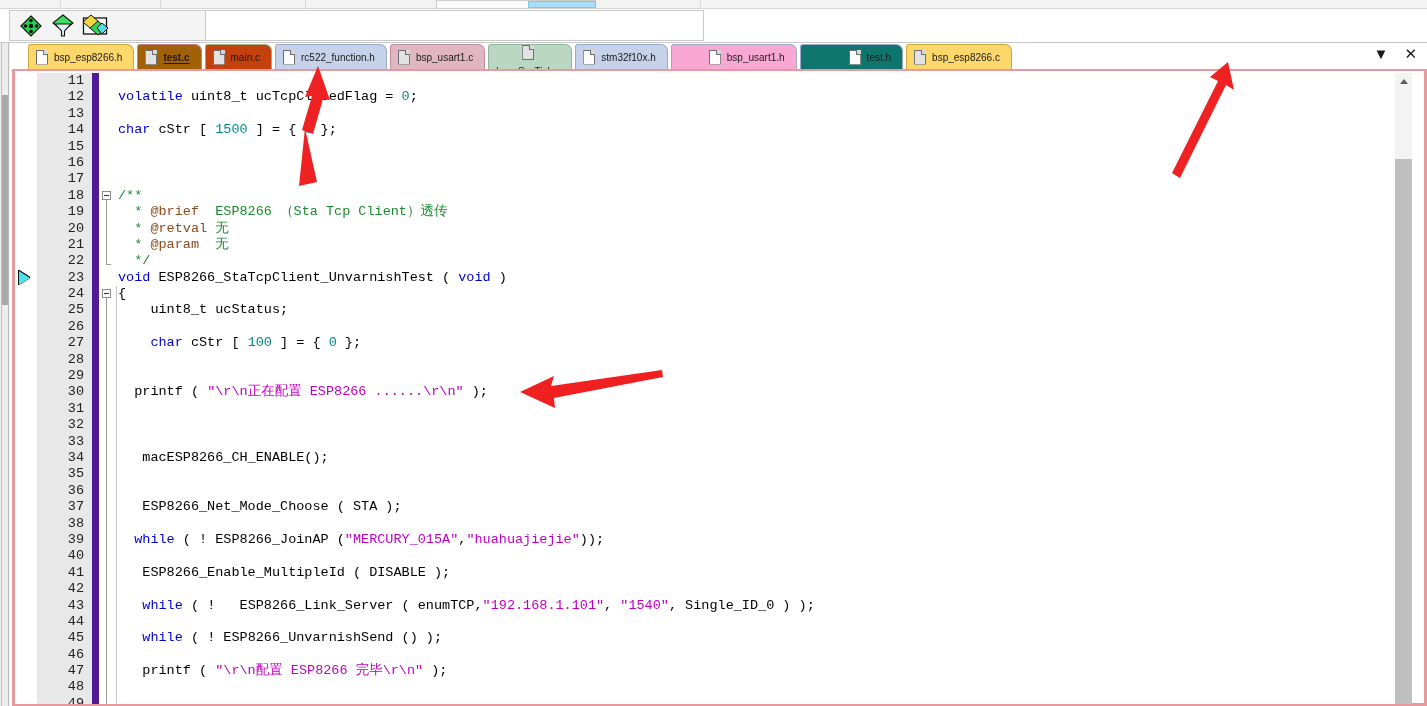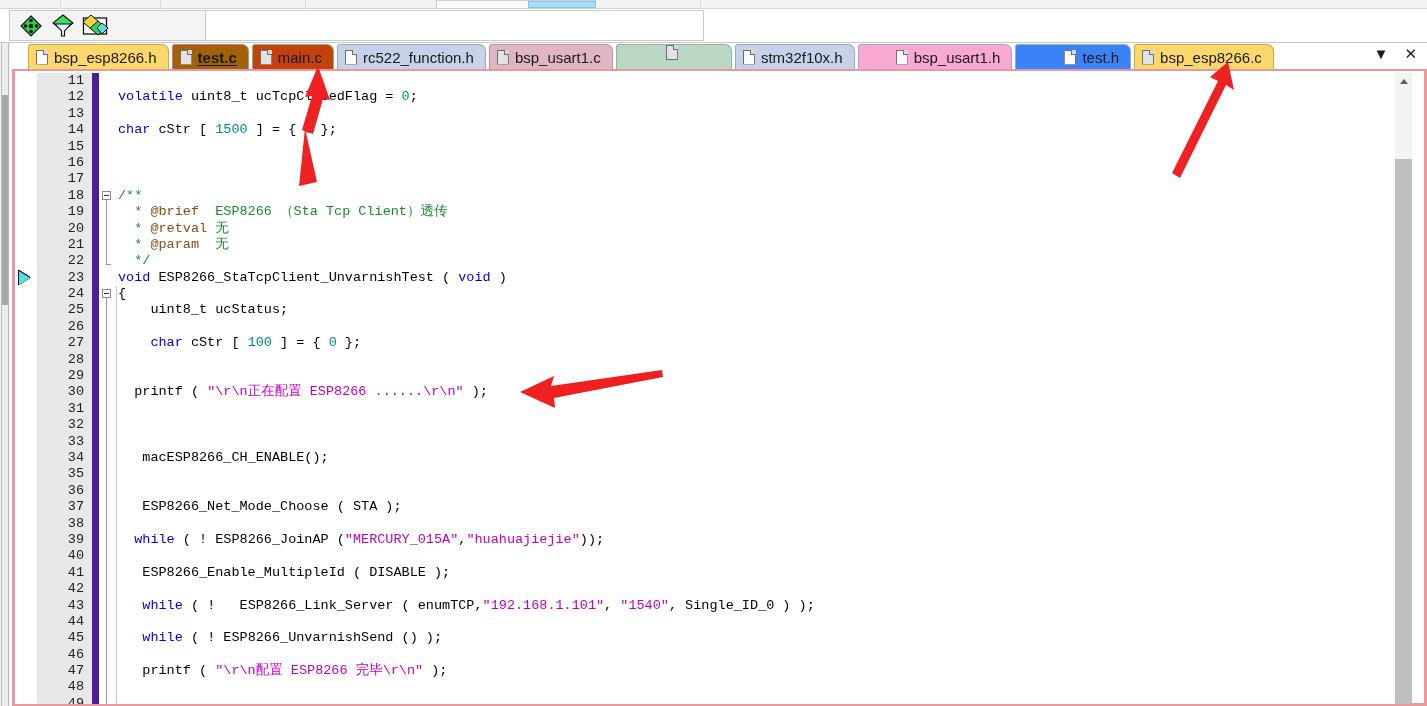--- a/index.html
+++ b/index.html
@@ -52,21 +52,21 @@
   .tabbar {
     position:absolute; left:12px; top:43px; width:1415px; height:28px;
     background:#ffffff; border-bottom:2px solid #e79a9e;
     display:flex; align-items:flex-end; padding-left:16px; overflow:hidden;
   }
   .tab {
     position:relative; height:25px; display:flex; align-items:center;
     padding:0 11px 0 7px; margin-right:3px;
     border:1px solid #9a9a9a; border-bottom:none;
     border-radius:3px 7px 0 0;
-    font-size:15px; color:#1a1a1a; white-space:nowrap; cursor:pointer;
+    font-size:10px; color:#1a1a1a; white-space:nowrap; cursor:pointer;
     gap:6px;
   }
   .tab .doc-icon { width:12px; height:15px; position:relative; flex:none; }
   .tab .doc-icon .page {
     position:absolute; inset:0; background:#fcfcfc; border:1px solid #6e6e6e;
     clip-path: polygon(0 0, 68% 0, 100% 24%, 100% 100%, 0 100%);
   }
   .tab .doc-icon.hatched .page { background:#e2e2e2; }
   .tab .doc-icon .fold {
     position:absolute; right:0; top:0; width:5px; height:5px;
@@ -234,21 +234,21 @@
         </span>
         <span class="tab-label">stm32f10x.h</span>
       </div>
       <div class="tab" style="background: #f9a8d4; border-color: rgb(154, 169, 201); padding-left: 37px;">
         <span class="doc-icon">
           <span class="page"></span>
           <span class="fold"></span>
         </span>
         <span class="tab-label">bsp_usart1.h</span>
       </div>
-      <div class="tab" style="background: #3b82f6; border-color: rgb(154, 169, 201); padding-left: 48px;">
+      <div class="tab" style="background: #0f766e; border-color: rgb(154, 169, 201); padding-left: 48px;">
         <span class="doc-icon">
           <span class="page"></span>
           <span class="fold"></span>
         </span>
         <span class="tab-label">test.h</span>
       </div>
       <div class="tab" style="background: rgb(252, 215, 107); border-color: rgb(201, 168, 60);">
         <span class="doc-icon hatched">
           <span class="page"></span>
           <span class="fold"></span>

